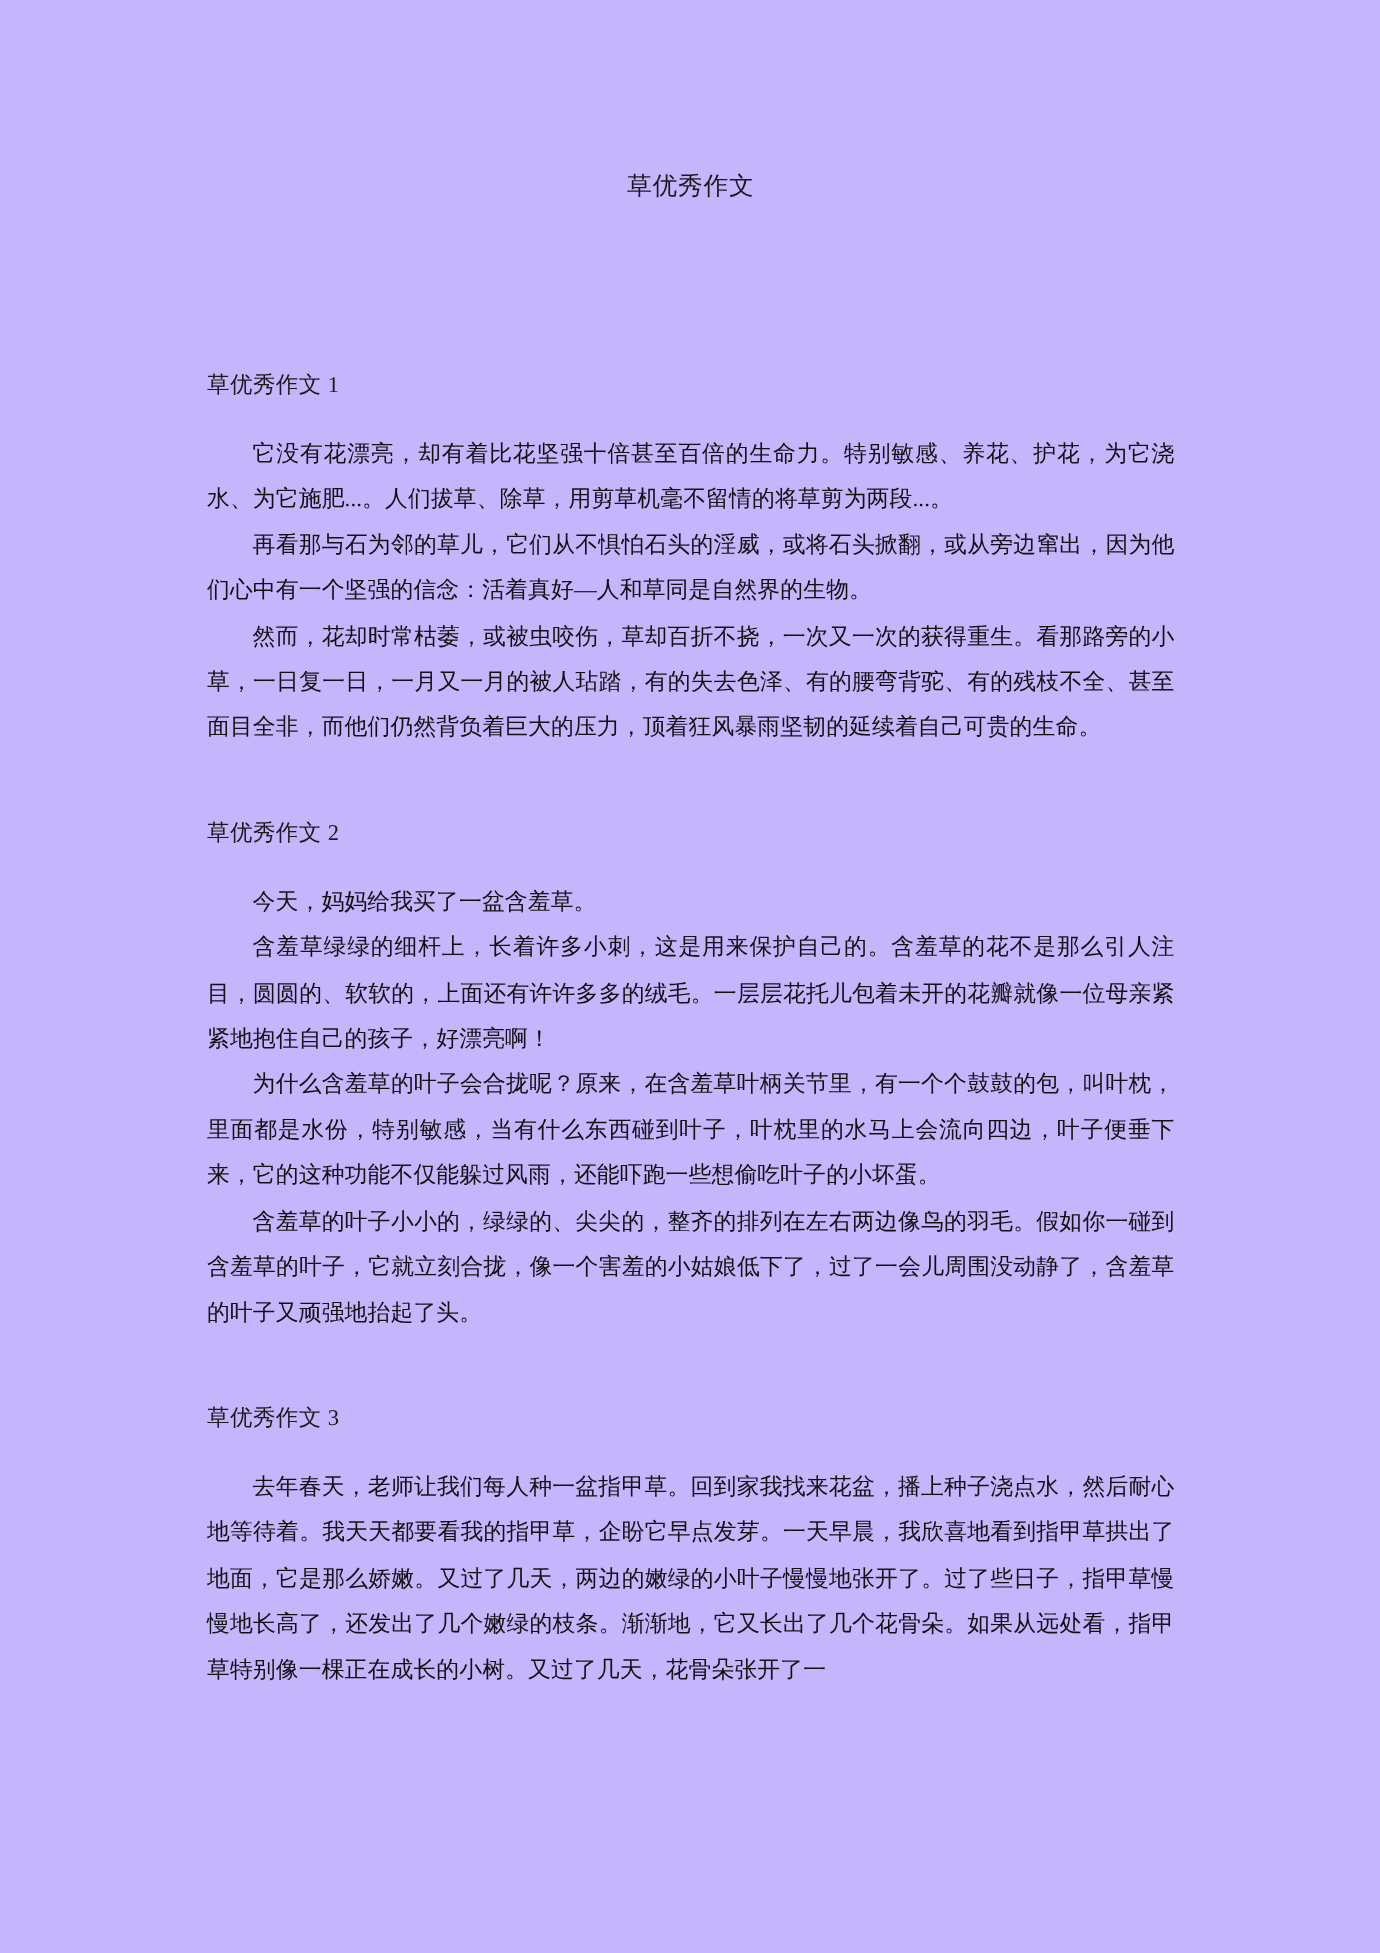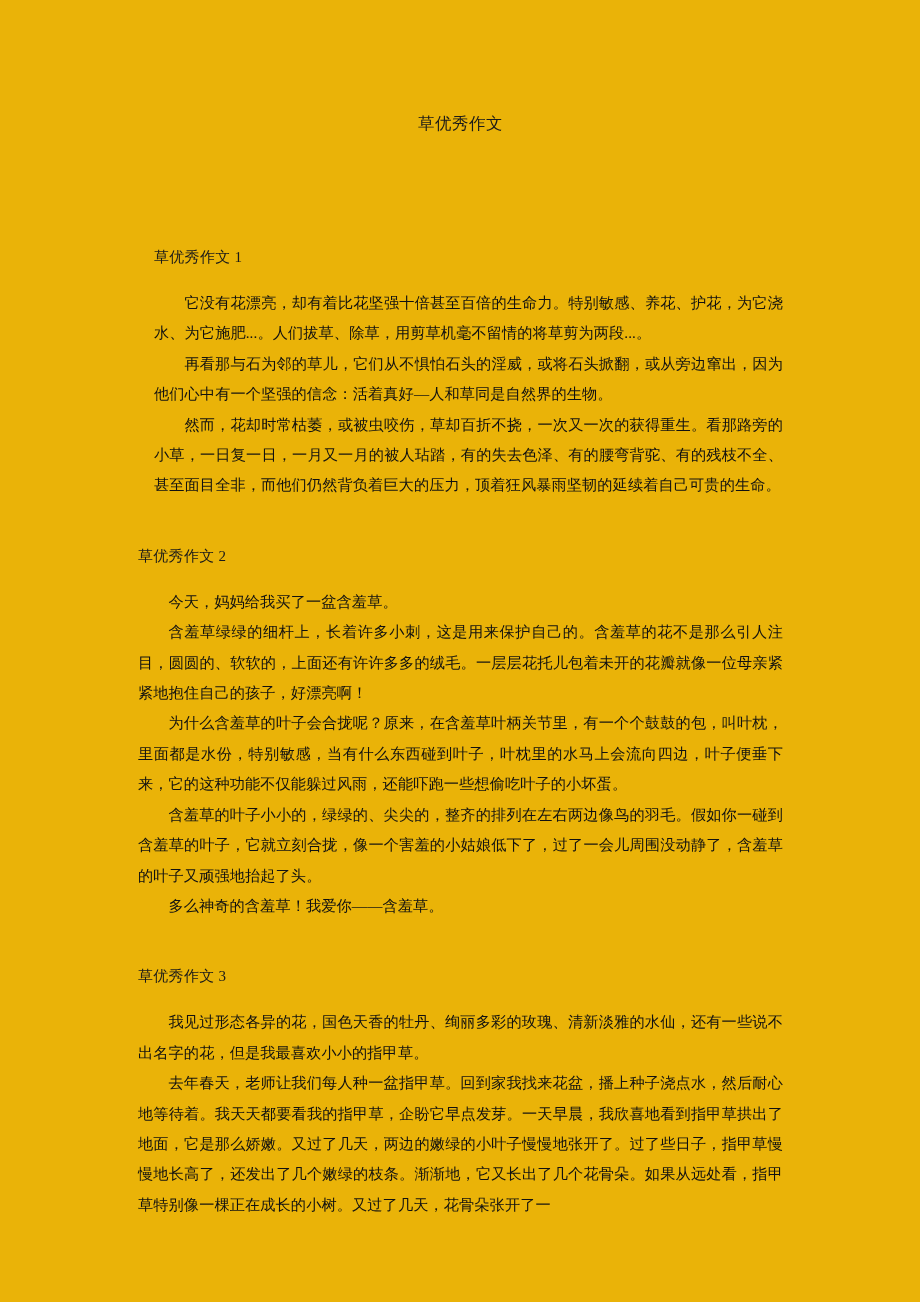--- a/index.html
+++ b/index.html
@@ -4,21 +4,21 @@
 <style>
   html, body {
     margin: 0;
     padding: 0;
     background: #ffffff;
   }
   .page {
     position: relative;
     width: 920px;
     height: 1302px;
-    background: #eab308;
+    background: #c4b5fd;
     margin: 0 auto;
     overflow: hidden;
     font-family: "Liberation Serif", "DejaVu Serif", serif;
     color: #000000;
   }
   .content {
     position: absolute;
     left: 138px;
     top: 0;
     width: 645px;
@@ -34,21 +34,21 @@
   .section {
     margin: 0;
   }
   .section-heading {
     font-size: 15px;
     line-height: 22px;
     color: #1a1a1a;
     font-weight: normal;
     letter-spacing: 0.3px;
   }
-  .sec1 { margin-top: 110px; margin-left: 16px; }
+  .sec1 { margin-top: 110px; }
   .sec2 { margin-top: 44px; }
   .sec3 { margin-top: 44px; }
   .body-block {
     margin-top: 20px;
   }
   p.para {
     margin: 0;
     font-size: 15.2px;
     line-height: 30.4px;
     text-align: justify;
@@ -76,26 +76,24 @@
       </div>
     </div>
 
     <div class="section sec2">
       <div class="section-heading">草优秀作文 2</div>
       <div class="body-block">
         <p class="para">今天，妈妈给我买了一盆含羞草。</p>
         <p class="para">含羞草绿绿的细杆上，长着许多小刺，这是用来保护自己的。含羞草的花不是那么引人注目，圆圆的、软软的，上面还有许许多多的绒毛。一层层花托儿包着未开的花瓣就像一位母亲紧紧地抱住自己的孩子，好漂亮啊！</p>
         <p class="para">为什么含羞草的叶子会合拢呢？原来，在含羞草叶柄关节里，有一个个鼓鼓的包，叫叶枕，里面都是水份，特别敏感，当有什么东西碰到叶子，叶枕里的水马上会流向四边，叶子便垂下来，它的这种功能不仅能躲过风雨，还能吓跑一些想偷吃叶子的小坏蛋。</p>
         <p class="para">含羞草的叶子小小的，绿绿的、尖尖的，整齐的排列在左右两边像鸟的羽毛。假如你一碰到含羞草的叶子，它就立刻合拢，像一个害羞的小姑娘低下了，过了一会儿周围没动静了，含羞草的叶子又顽强地抬起了头。</p>
-        <p class="para">多么神奇的含羞草！我爱你——含羞草。</p>
       </div>
     </div>
 
     <div class="section sec3">
       <div class="section-heading">草优秀作文 3</div>
       <div class="body-block">
-        <p class="para">我见过形态各异的花，国色天香的牡丹、绚丽多彩的玫瑰、清新淡雅的水仙，还有一些说不出名字的花，但是我最喜欢小小的指甲草。</p>
         <p class="para">去年春天，老师让我们每人种一盆指甲草。回到家我找来花盆，播上种子浇点水，然后耐心地等待着。我天天都要看我的指甲草，企盼它早点发芽。一天早晨，我欣喜地看到指甲草拱出了地面，它是那么娇嫩。又过了几天，两边的嫩绿的小叶子慢慢地张开了。过了些日子，指甲草慢慢地长高了，还发出了几个嫩绿的枝条。渐渐地，它又长出了几个花骨朵。如果从远处看，指甲草特别像一棵正在成长的小树。又过了几天，花骨朵张开了一</p>
       </div>
     </div>
 
   </div>
 </div>
 
 </body></html>

